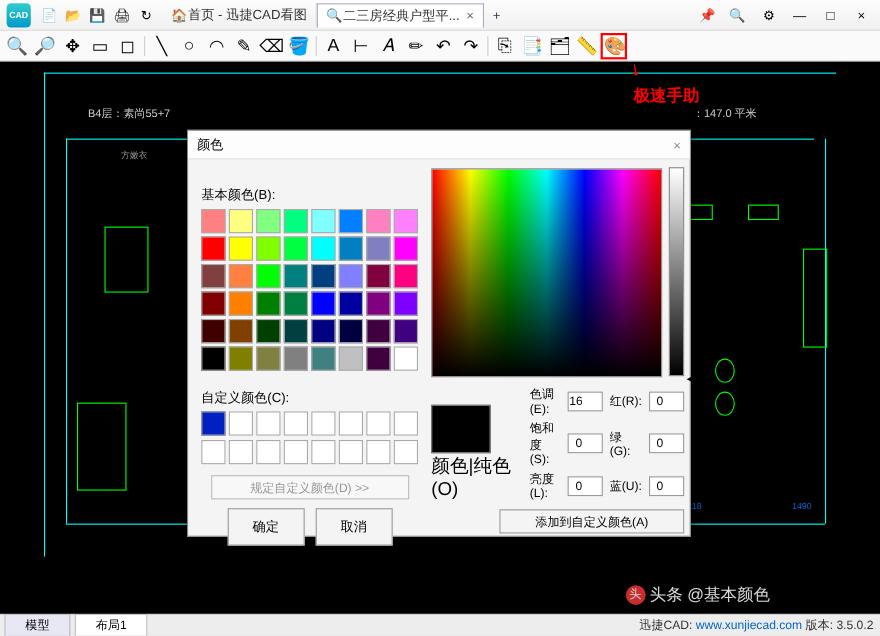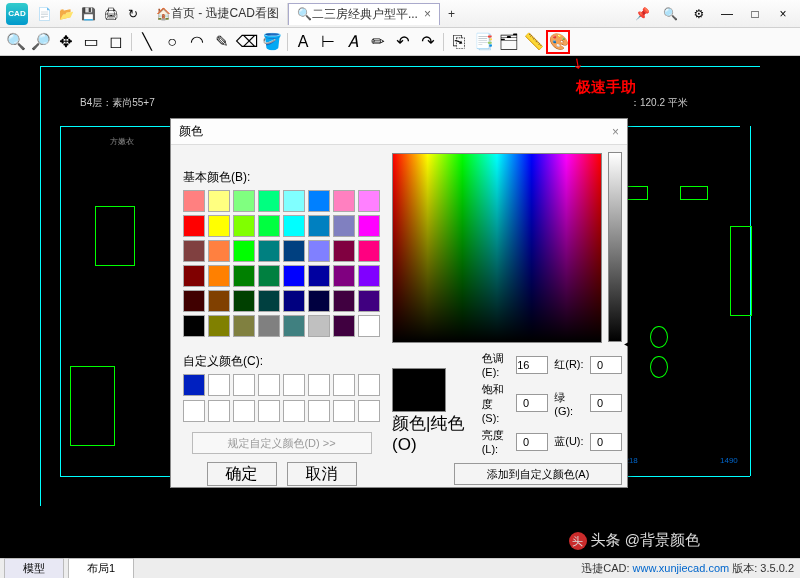--- a/index.html
+++ b/index.html
@@ -32,21 +32,21 @@
 .dlg-close { margin-left:auto; color:#888; cursor:pointer; }
 .dlg-body { padding:8px 12px; display:flex; gap:12px; }
 .left-col { width: 200px; }
 .lbl { margin-bottom:4px;margin-top:16px; }
 .swatches { display:grid; grid-template-columns: repeat(8, 22px); gap:3px; margin-bottom:10px; }
 .sw { width:22px; height:22px; border:1px solid #aaa; cursor:pointer; }
 .custom-row { display:grid; grid-template-columns: repeat(8,22px); gap:3px; margin-bottom:4px; }
 .csw { width:22px; height:22px; border:1px solid #aaa; background:#fff; cursor:pointer; }
 .define-btn { width:180px; height:22px; margin:10px auto 8px; border:1px solid #bbb; color:#999; background:#f8f8f8; font-size:11px; display:flex;align-items:center;justify-content:center; }
 .dlg-btns { display:flex; gap:10px; justify-content:center; }
-.dlg-btns button { width:70px; height:24px; border:1px solid #999; background:#f4f4f4; font-size:16px; cursor:pointer; }
+.dlg-btns button { width:70px; height:34px; border:1px solid #999; background:#f4f4f4; font-size:12px; cursor:pointer; }
 .right-col { flex:1; }
 .gradient { width:210px; height:190px; background:
   linear-gradient(to bottom, rgba(255,255,255,0), #000),
   linear-gradient(to right, #f00,#ff0,#0f0,#0ff,#00f,#f0f,#f00);
   position:relative; border:1px solid #888; }
 .lum-bar { position:absolute; top:152px; left:608px; width:14px; height:190px; background:linear-gradient(#fff,#000); border:1px solid #888; }
 .lum-tri { position:absolute; top:338px; left:624px; color:#000; font-size:10px; }
 .preview-row { display:flex; align-items:flex-end; gap:6px; margin-top:8px; }
 .preview { width:54px; height:44px; background:#000; border:1px solid #888; }
 .preview-lbl { font-size:17px; }
@@ -112,21 +112,21 @@
 
   <div class="canvas">
     <div class="cad-line" style="top:10px;left:40px;width:720px;height:1px"></div>
     <div class="cad-line" style="top:10px;left:40px;width:1px;height:440px"></div>
     <div class="cad-line" style="top:70px;left:60px;width:290px;height:1px"></div>
     <div class="cad-line" style="top:70px;left:430px;width:310px;height:1px"></div>
     <div class="cad-line" style="top:420px;left:60px;width:690px;height:1px"></div>
     <div class="cad-line" style="top:70px;left:60px;width:1px;height:350px"></div>
     <div class="cad-line" style="top:70px;left:750px;width:1px;height:350px"></div>
     <div class="cad-text" style="top:40px;left:80px">B4层：素尚55+7</div>
-    <div class="cad-text" style="top:40px;left:630px">：120.2 平米</div>
+    <div class="cad-text" style="top:40px;left:630px">：147.0 平米</div>
     <div class="cad-text" style="top:80px;left:110px;color:#888;font-size:8px">方嫩衣</div>
     <div class="cad-text" style="top:400px;left:460px;color:#06c;font-size:8px">4200</div>
     <div class="cad-text" style="top:400px;left:620px;color:#06c;font-size:8px">4218</div>
     <div class="cad-text" style="top:400px;left:720px;color:#06c;font-size:8px">1490</div>
     <div class="cad-green" style="top:130px;left:620px;width:28px;height:14px"></div>
     <div class="cad-green" style="top:130px;left:680px;width:28px;height:14px"></div>
     <div class="cad-green" style="top:170px;left:730px;width:22px;height:90px"></div>
     <div class="cad-green" style="top:270px;left:650px;width:18px;height:22px;border-radius:50%"></div>
     <div class="cad-green" style="top:300px;left:650px;width:18px;height:22px;border-radius:50%"></div>
     <div class="cad-green" style="top:150px;left:95px;width:40px;height:60px"></div>
@@ -253,13 +253,13 @@
             <input value="0" style="">
         </div>
       </div>
       <button class="add-btn">添加到自定义颜色(A)</button>
     </div>
   </div>
 </div>
 <div class="lum-bar"></div>
 <div class="lum-tri">◀</div>
 
-<div class="watermark"><span class="wm-logo">头</span><span>头条 @背景颜色</span></div>
+<div class="watermark"><span class="wm-logo">头</span><span>头条 @基本颜色</span></div>
 
 </body></html>

